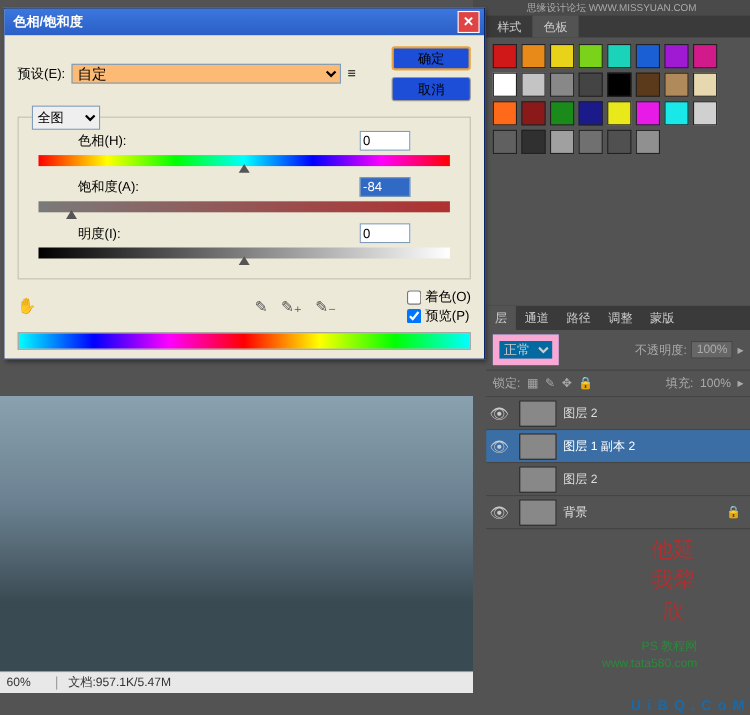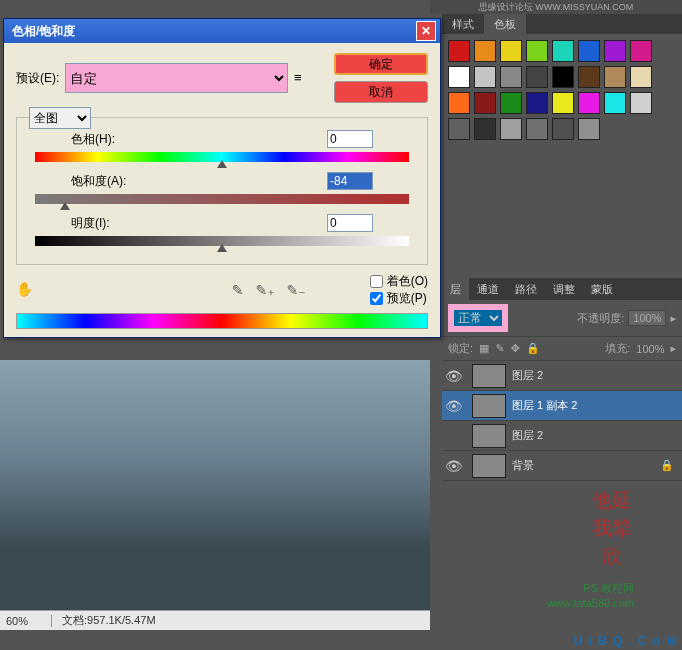--- a/index.html
+++ b/index.html
@@ -33,30 +33,30 @@
 .canvas-area { position: absolute; top: 360px; left: 0; width: 430px; height: 250px; background: linear-gradient(#8aa2b0, #6a8090 40%, #3a4a52 75%); }
 .ship-img { width: 100%; height: 100%; display: flex; align-items: flex-end; justify-content: center; position: relative; }
 
 .status-bar { position: absolute; bottom: 20px; left: 0; width: 430px; height: 20px; background: #e8e8e8; border-top: 1px solid #999; display: flex; align-items: center; font-size: 11px; color: #333; }
 .status-bar .zoom { width: 52px; padding-left: 6px; border-right: 1px solid #999; }
 .status-bar .doc { padding-left: 10px; }
 
 .watermark-bottom { position: absolute; bottom: 2px; right: 4px; font-size: 13px; font-weight: bold; color: #1a6aa8; letter-spacing: 1px; }
 
 
-.dialog { position: absolute; top: 18px; left: 3px; width: 438px; background: #ece9d8; border: 1px solid #0a246a; box-shadow: 2px 2px 4px rgba(0,0,0,0.4); }
+.dialog { position: absolute; top: 7px; left: 3px; width: 438px; background: #ece9d8; border: 1px solid #0a246a; box-shadow: 2px 2px 4px rgba(0,0,0,0.4); }
 .titlebar { height: 24px; background: linear-gradient(#3b77dd, #2a5fc7); color: #fff; display: flex; align-items: center; padding: 0 4px; font-size: 12px; font-weight: bold; }
 .titlebar .title-text { flex: 1; padding-left: 4px; }
 .close-btn { width: 20px; height: 20px; background: #e04343; color: #fff; border: 1px solid #fff; font-size: 12px; font-weight: bold; text-align: center; line-height: 18px; cursor: pointer; }
 .dialog-body { padding: 10px 12px 8px; }
 .preset-row { display: flex; align-items: center; gap: 6px; font-size: 12px; margin-bottom: 14px; }
-.preset-row select { flex: 1; height: 30px; background: #f9a8d4; border: 1px solid #7f9db9; }
+.preset-row select { flex: 1; height: 18px; background: #fdba74; border: 1px solid #7f9db9; }
 .preset-icon { width: 16px; height: 16px; font-size: 13px; }
 .btn-col { display: flex; flex-direction: column; gap: 6px; margin-left: 18px; }
-.win-btn { width: 94px; height: 22px; font-size: 12px; border: 1px solid #999; background: #ef4444; border-radius: 3px; cursor: pointer; }
+.win-btn { width: 72px; height: 22px; font-size: 12px; border: 1px solid #999; background: #1d4ed8; border-radius: 3px; cursor: pointer; }
 .win-btn.primary { border: 2px solid #e8a33d; }
 
 .slider-group { border: 1px solid #c0c0b0; padding: 12px 14px 8px; margin-bottom: 8px; position: relative; }
 .channel-select { position: absolute; top: -11px; left: 12px; background: #ece9d8; }
 .channel-select select { width: 62px; height: 22px; border: 1px solid #7f9db9; font-size: 12px; }
 .slider-row { margin-bottom: 10px; }
 .slider-row .labels { display: flex; align-items: center; font-size: 12px; margin-bottom: 4px; padding: 0 40px; }
 .slider-row .labels .lbl { flex: 1; }
 .slider-row .labels input { width: 46px; height: 18px; border: 1px solid #7f9db9; text-align: left; padding-left: 2px; font-size: 12px; }
 .slider-row .labels input.sel { background: #316ac5; color: #fff; }

